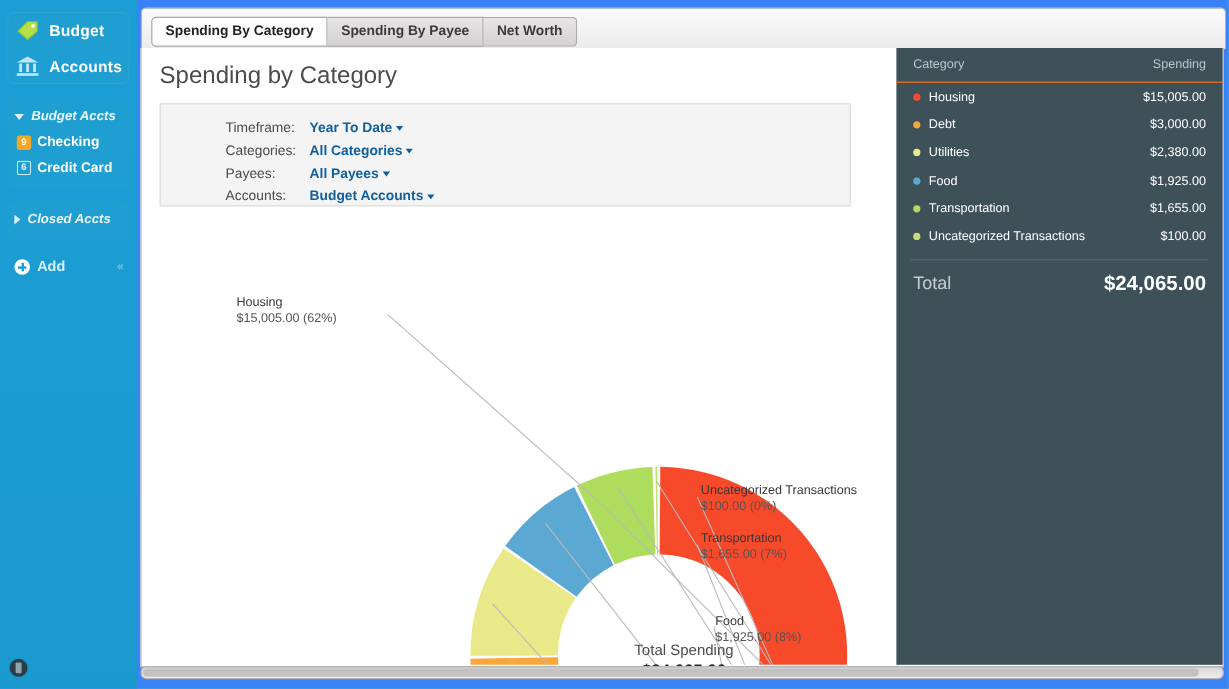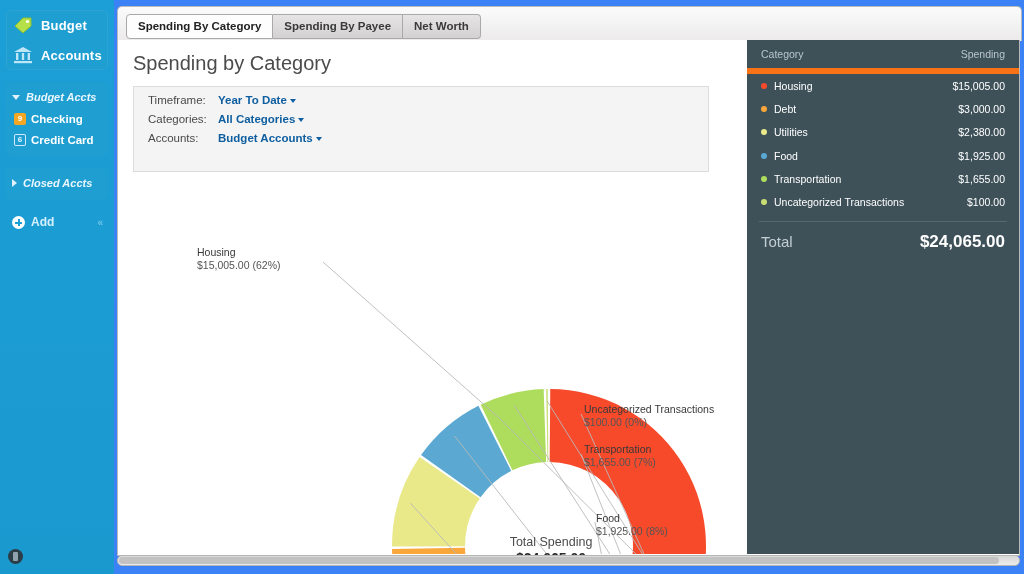--- a/index.html
+++ b/index.html
@@ -106,50 +106,50 @@
   .gcirc.printer:after{
     content:"";position:absolute;left:2.5px;top:3.5px;width:6px;height:4px;background:#fff;border-radius:1px;
   }
 
   
   .filters{
     position:absolute;left:15px;top:46px;width:576px;height:86px;
     background:#f4f4f4;border:1px solid #dcdcdc;
     box-sizing:border-box;padding:7px 0 0 14px;
   }
-  .frow{display:flex;align-items:flex-start;height:19px;font-size:11.5px;}
+  .frow{display:flex;align-items:flex-end;height:19px;font-size:11.5px;margin-left:40px;}
   .flabel{width:70px;color:#4a4a4a;}
   .fvalue{color:#0f5fa0;font-weight:bold;}
   .fcaret{
     display:inline-block;margin-left:3px;width:0;height:0;vertical-align:1px;
     border-left:3.5px solid transparent;border-right:3.5px solid transparent;border-top:4px solid #0f5fa0;
   }
 
   
   .chart-area{position:absolute;left:0;top:140px;width:631px;height:374px;}
   .chart-svg{position:absolute;left:0;top:0;}
   .center-lbl{
-    position:absolute;left:353px;top:355px;width:160px;text-align:center;
+    position:absolute;left:372px;top:355px;width:160px;text-align:center;
   }
   .center-t1{font-size:12.5px;color:#4c4c4c;}
   .center-t2{font-size:14px;color:#2b2b2b;font-weight:bold;margin-top:1px;}
 
   .clabel{position:absolute;font-size:10.5px;color:#444;line-height:13px;white-space:nowrap;}
   .clabel .c-name{color:#383838;}
   .clabel .c-val{color:#555;}
 
   
   .rpanel{
     position:absolute;right:0;top:0;width:272px;height:514px;
     background:#3e5159;
   }
   .rhead{
     display:flex;justify-content:space-between;align-items:center;
     height:28px;padding:0 14px;color:#b9c6cc;font-size:10.5px;
-    border-bottom:6px solid #f97316;
+    border-bottom:1px solid #f97316;
   }
   .rrow{
     display:flex;align-items:center;height:23.3px;padding:0 14px;
     color:#ffffff;font-size:10.5px;
   }
   .rdot{width:6px;height:6px;border-radius:50%;margin-right:7px;flex:0 0 6px;}
   .rspend{margin-left:auto;color:#ffffff;font-size:10.5px;}
   .rtotal-sep{height:1px;background:#56686f;margin:7px 12px 0 12px;}
   .rtotal{
     display:flex;align-items:center;height:36px;padding:0 14px;margin-top:2px;
@@ -255,20 +255,24 @@
     </div>
 
     <div class="filters">
       <div class="frow">
         <span class="flabel">Timeframe:</span>
         <span class="fvalue"><span>Year To Date</span><i class="fcaret"></i></span>
       </div>
       <div class="frow">
         <span class="flabel">Categories:</span>
         <span class="fvalue"><span>All Categories</span><i class="fcaret"></i></span>
+      </div>
+      <div class="frow">
+        <span class="flabel">Payees:</span>
+        <span class="fvalue"><span>All Payees</span><i class="fcaret"></i></span>
       </div>
       <div class="frow">
         <span class="flabel">Accounts:</span>
         <span class="fvalue"><span>Budget Accounts</span><i class="fcaret"></i></span>
       </div>
     </div>
 
     <div class="chart-area">
       <svg class="chart-svg" width="631" height="374" viewBox="0 0 631 374">
         <g id="donut-slices">

